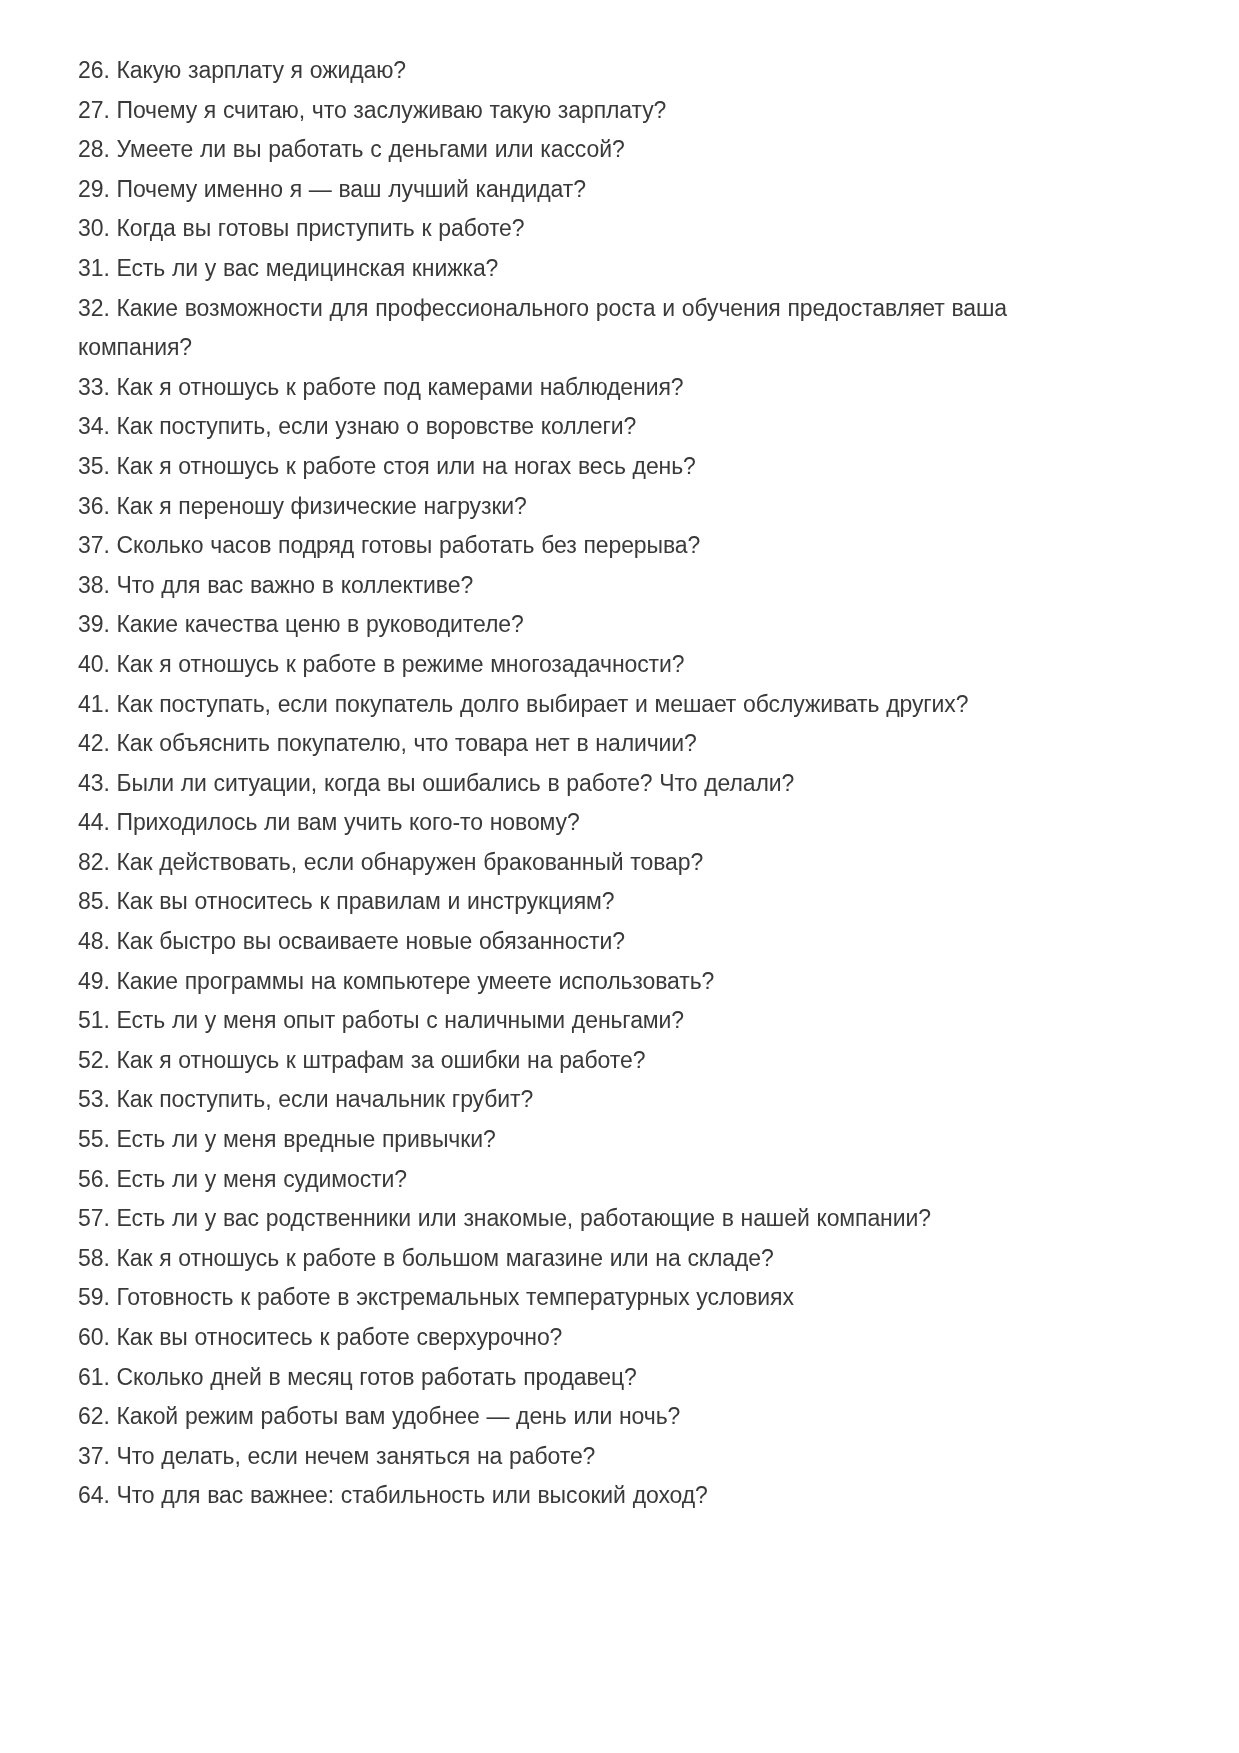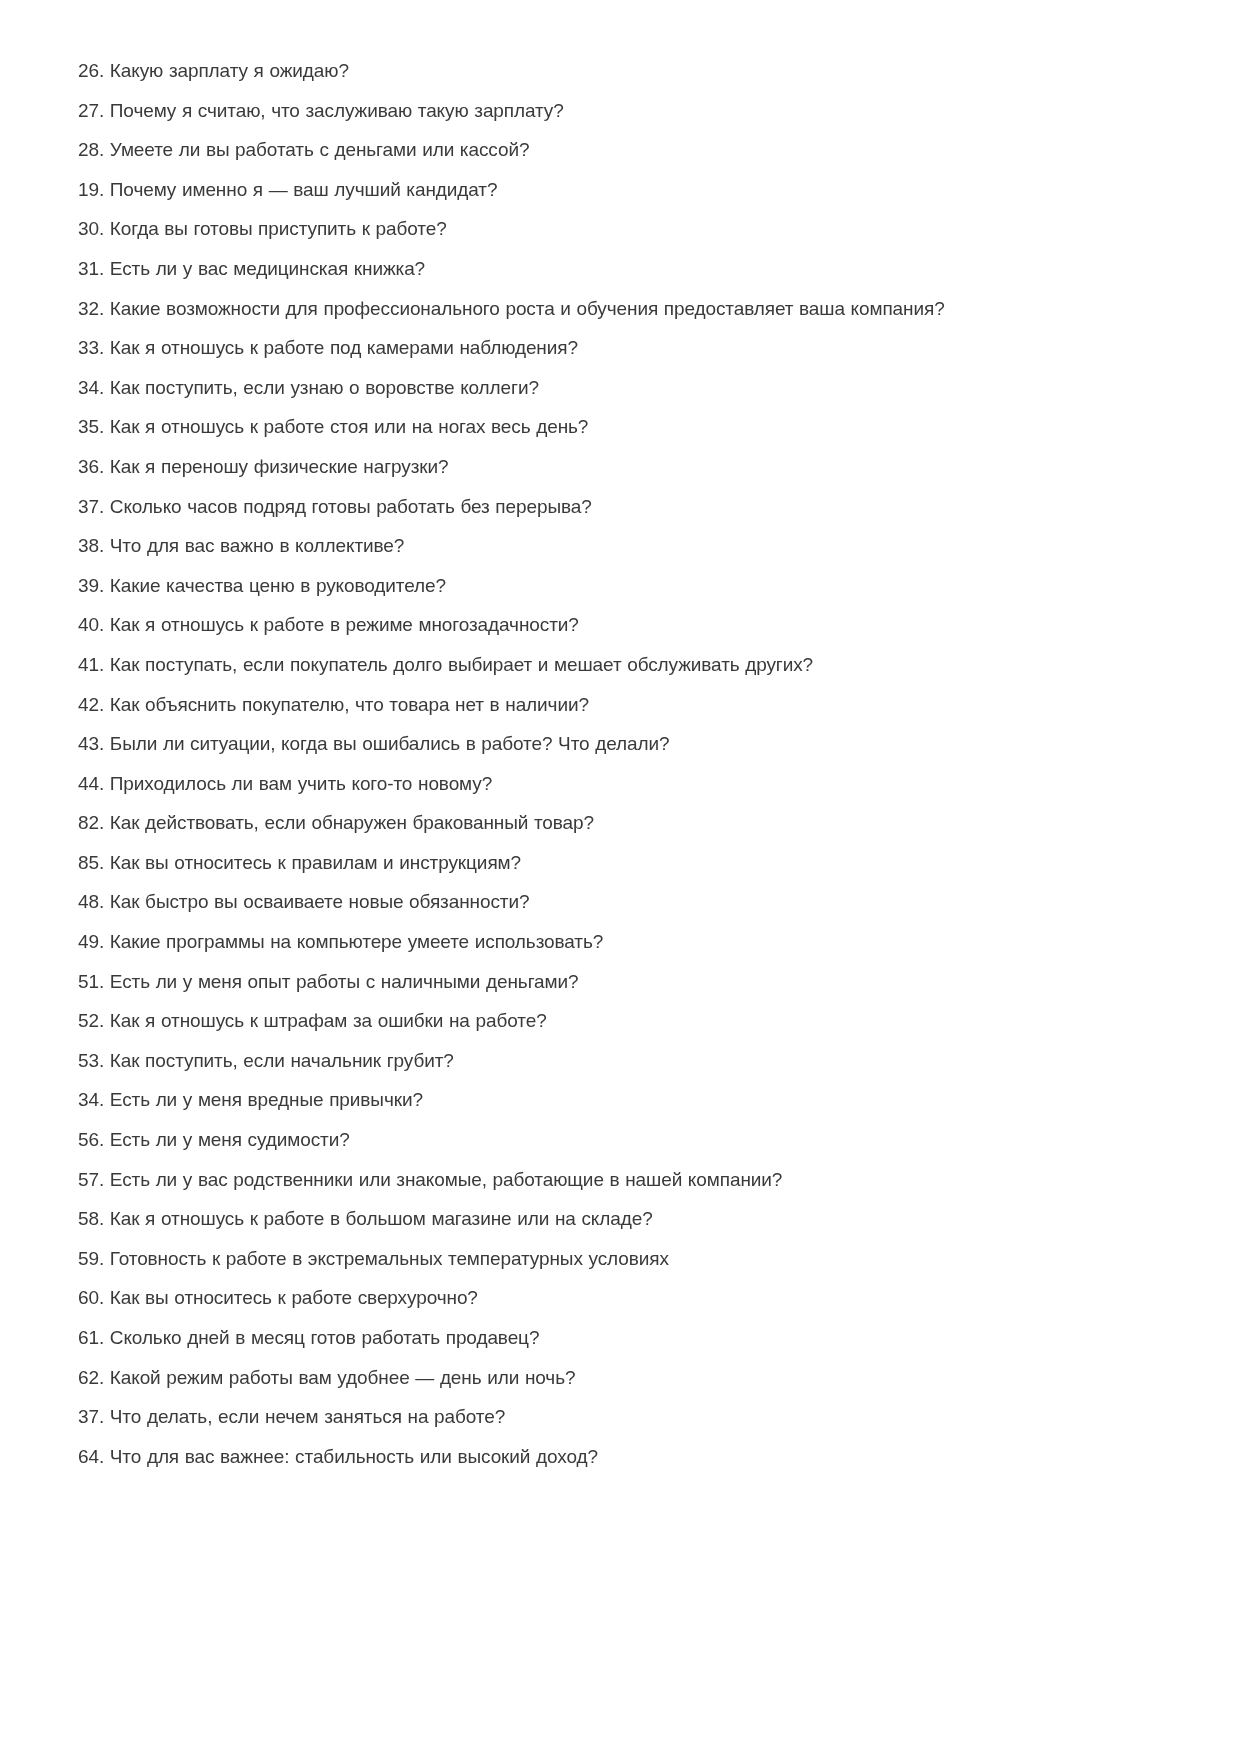--- a/index.html
+++ b/index.html
@@ -16,40 +16,40 @@
   }
   .page {
     box-sizing: border-box;
     width: 1239px;
     height: 1753px;
     padding: 51px 0 0 78px;
     background: #ffffff;
   }
   .question-list {
     max-width: 1005px;
-    font-size: 19px;
+    font-size: 23px;
     line-height: 39.6px;
     letter-spacing: -0.1px;
     font-weight: 400;
   }
   .question {
     margin: 0;
     padding: 0;
     word-spacing: 0.5px;
   }
 </style>
 </head>
 <body style="color: rgb(58, 58, 58); background: rgb(255, 255, 255);">
 
 <main class="page">
   <div class="question-list">
       <div class="question">26. Какую зарплату я ожидаю?</div>
       <div class="question">27. Почему я считаю, что заслуживаю такую зарплату?</div>
       <div class="question">28. Умеете ли вы работать с деньгами или кассой?</div>
-      <div class="question">19. Почему именно я — ваш лучший кандидат?</div>
+      <div class="question">29. Почему именно я — ваш лучший кандидат?</div>
       <div class="question">30. Когда вы готовы приступить к работе?</div>
       <div class="question">31. Есть ли у вас медицинская книжка?</div>
       <div class="question">32. Какие возможности для профессионального роста и обучения предоставляет ваша компания?</div>
       <div class="question">33. Как я отношусь к работе под камерами наблюдения?</div>
       <div class="question">34. Как поступить, если узнаю о воровстве коллеги?</div>
       <div class="question">35. Как я отношусь к работе стоя или на ногах весь день?</div>
       <div class="question">36. Как я переношу физические нагрузки?</div>
       <div class="question">37. Сколько часов подряд готовы работать без перерыва?</div>
       <div class="question">38. Что для вас важно в коллективе?</div>
       <div class="question">39. Какие качества ценю в руководителе?</div>
@@ -58,21 +58,21 @@
       <div class="question">42. Как объяснить покупателю, что товара нет в наличии?</div>
       <div class="question">43. Были ли ситуации, когда вы ошибались в работе? Что делали?</div>
       <div class="question">44. Приходилось ли вам учить кого-то новому?</div>
       <div class="question">82. Как действовать, если обнаружен бракованный товар?</div>
       <div class="question">85. Как вы относитесь к правилам и инструкциям?</div>
       <div class="question">48. Как быстро вы осваиваете новые обязанности?</div>
       <div class="question">49. Какие программы на компьютере умеете использовать?</div>
       <div class="question">51. Есть ли у меня опыт работы с наличными деньгами?</div>
       <div class="question">52. Как я отношусь к штрафам за ошибки на работе?</div>
       <div class="question">53. Как поступить, если начальник грубит?</div>
-      <div class="question">34. Есть ли у меня вредные привычки?</div>
+      <div class="question">55. Есть ли у меня вредные привычки?</div>
       <div class="question">56. Есть ли у меня судимости?</div>
       <div class="question">57. Есть ли у вас родственники или знакомые, работающие в нашей компании?</div>
       <div class="question">58. Как я отношусь к работе в большом магазине или на складе?</div>
       <div class="question">59. Готовность к работе в экстремальных температурных условиях</div>
       <div class="question">60. Как вы относитесь к работе сверхурочно?</div>
       <div class="question">61. Сколько дней в месяц готов работать продавец?</div>
       <div class="question">62. Какой режим работы вам удобнее — день или ночь?</div>
       <div class="question">37. Что делать, если нечем заняться на работе?</div>
       <div class="question">64. Что для вас важнее: стабильность или высокий доход?</div>
     </div>

